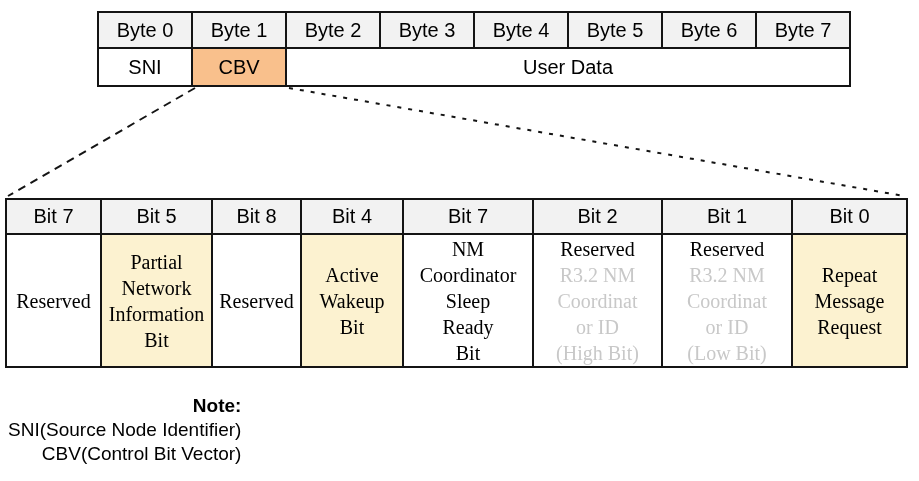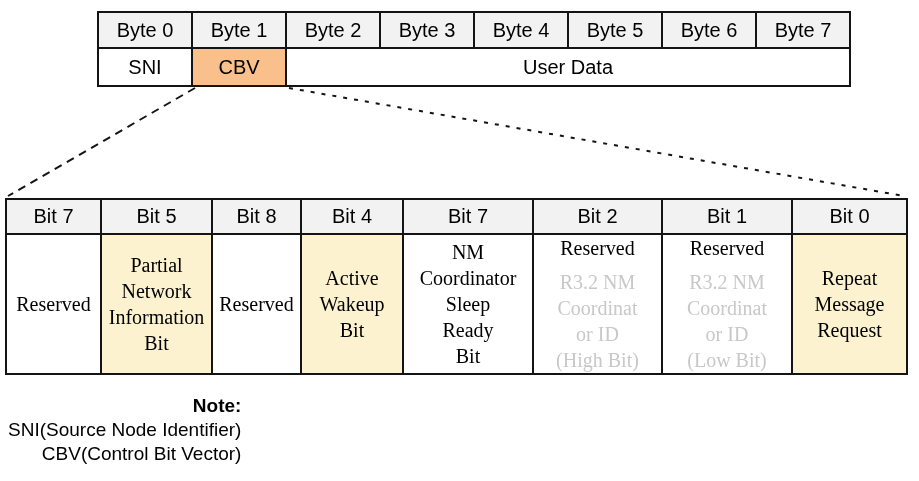--- a/index.html
+++ b/index.html
@@ -24,21 +24,21 @@
 
   
   .bit-table{left:5px;top:198px;width:901px;border:1px solid #000000;}
   .bit-table tr.hdr td{background:#f2f2f2;height:33px;font-size:20px;}
   .bit-table tr.body td{
     height:131px;font-family:"Liberation Serif",serif;font-size:20px;line-height:26px;
     vertical-align:middle;
   }
   .cell-yellow{background:#fcf2d0;}
   .multiline{white-space:pre-line;display:block;}
-  .gray-text{color:#c8c8c8;margin-top:8px;}
+  .gray-text{color:#c8c8c8;}
 
   
   .note{position:absolute;left:8px;top:394px;font-size:19px;line-height:24px;text-align:right;}
   .note-title{font-weight:bold;}
 
   
   .watermark{
     position:absolute;left:656px;top:420px;display:flex;align-items:center;gap:6px;
     color:#d4d4d4;font-size:26px;letter-spacing:1px;
     text-shadow:1px 1px 0 #ffffff,-1px 0 0 #eeeeee;

